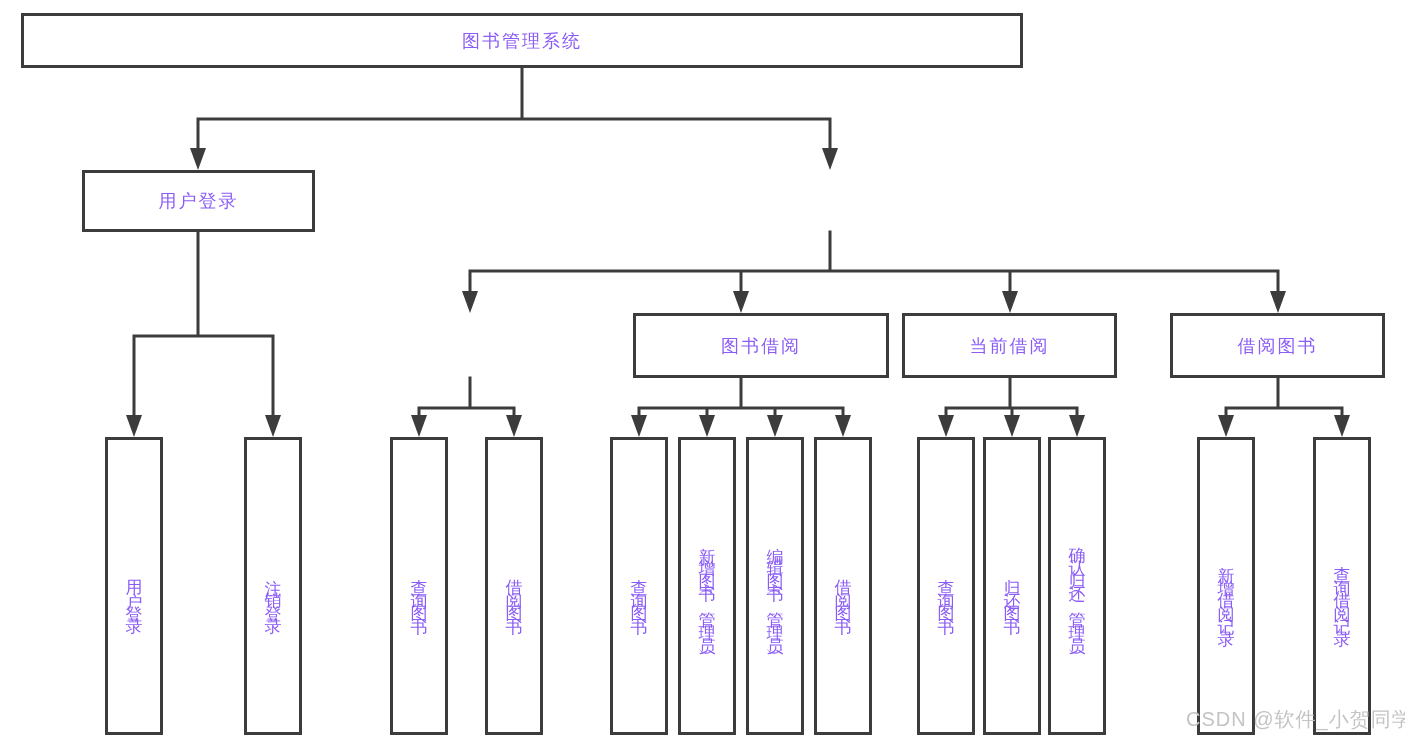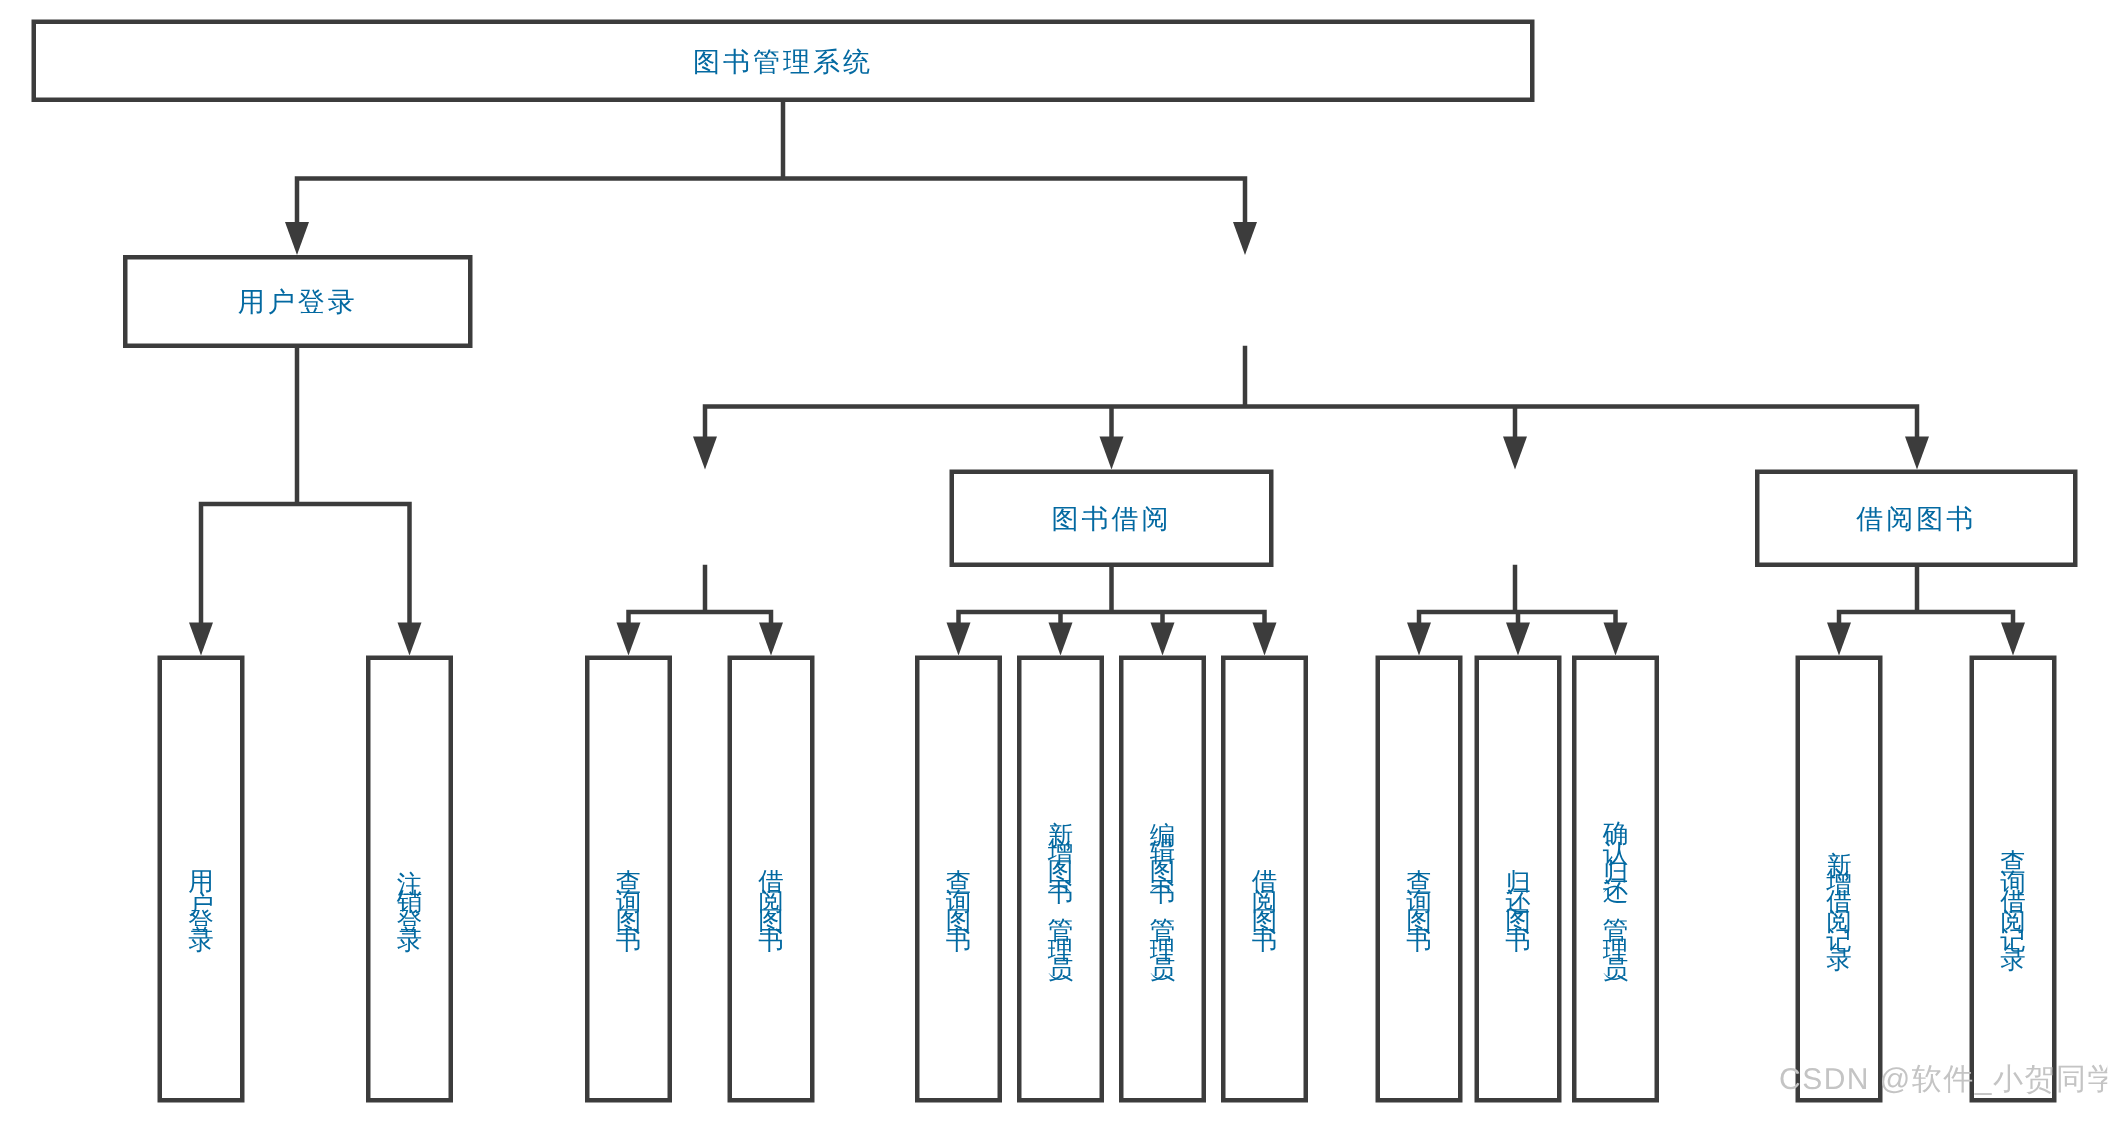--- a/index.html
+++ b/index.html
@@ -24,21 +24,21 @@
     position: absolute;
     background: #ffffff;
     border: 3px solid #3c3c3c;
     box-sizing: border-box;
   }
   .node .lbl {
     position: absolute;
     left: 50%;
     top: 50%;
     transform: translate(-50%, -50%);
-    color: #0369a1;
+    color: #8b5cf6;
     font-size: 18px;
     letter-spacing: 2px;
     white-space: nowrap;
   }
   .node.v .lbl {
     writing-mode: vertical-rl;
     text-orientation: mixed;
     font-size: 17px;
     letter-spacing: 13px;
     top: calc(50% + 6px);
@@ -102,22 +102,25 @@
   </svg>
 
   <div class="node" style="left:21px;top:13px;width:1002px;height:55px">
     <span class="lbl">图书管理系统</span>
   </div>
 
   <div class="node" style="left:82px;top:170px;width:233px;height:62px">
     <span class="lbl">用户登录</span>
   </div>
 
-  <div class="node" style="left:633px;top:313px;width:216px;height:65px">
+  <div class="node" style="left:633px;top:313px;width:256px;height:65px">
     <span class="lbl">图书借阅</span>
+  </div>
+  <div class="node" style="left:902px;top:313px;width:215px;height:65px">
+    <span class="lbl">当前借阅</span>
   </div>
   <div class="node" style="left:1170px;top:313px;width:215px;height:65px">
     <span class="lbl">借阅图书</span>
   </div>
 
   <div class="node v" style="left:105px;top:437px;width:58px;height:298px">
     <span class="lbl">用户登录</span>
   </div>
   <div class="node v" style="left:244px;top:437px;width:58px;height:298px">
     <span class="lbl">注销登录</span>

